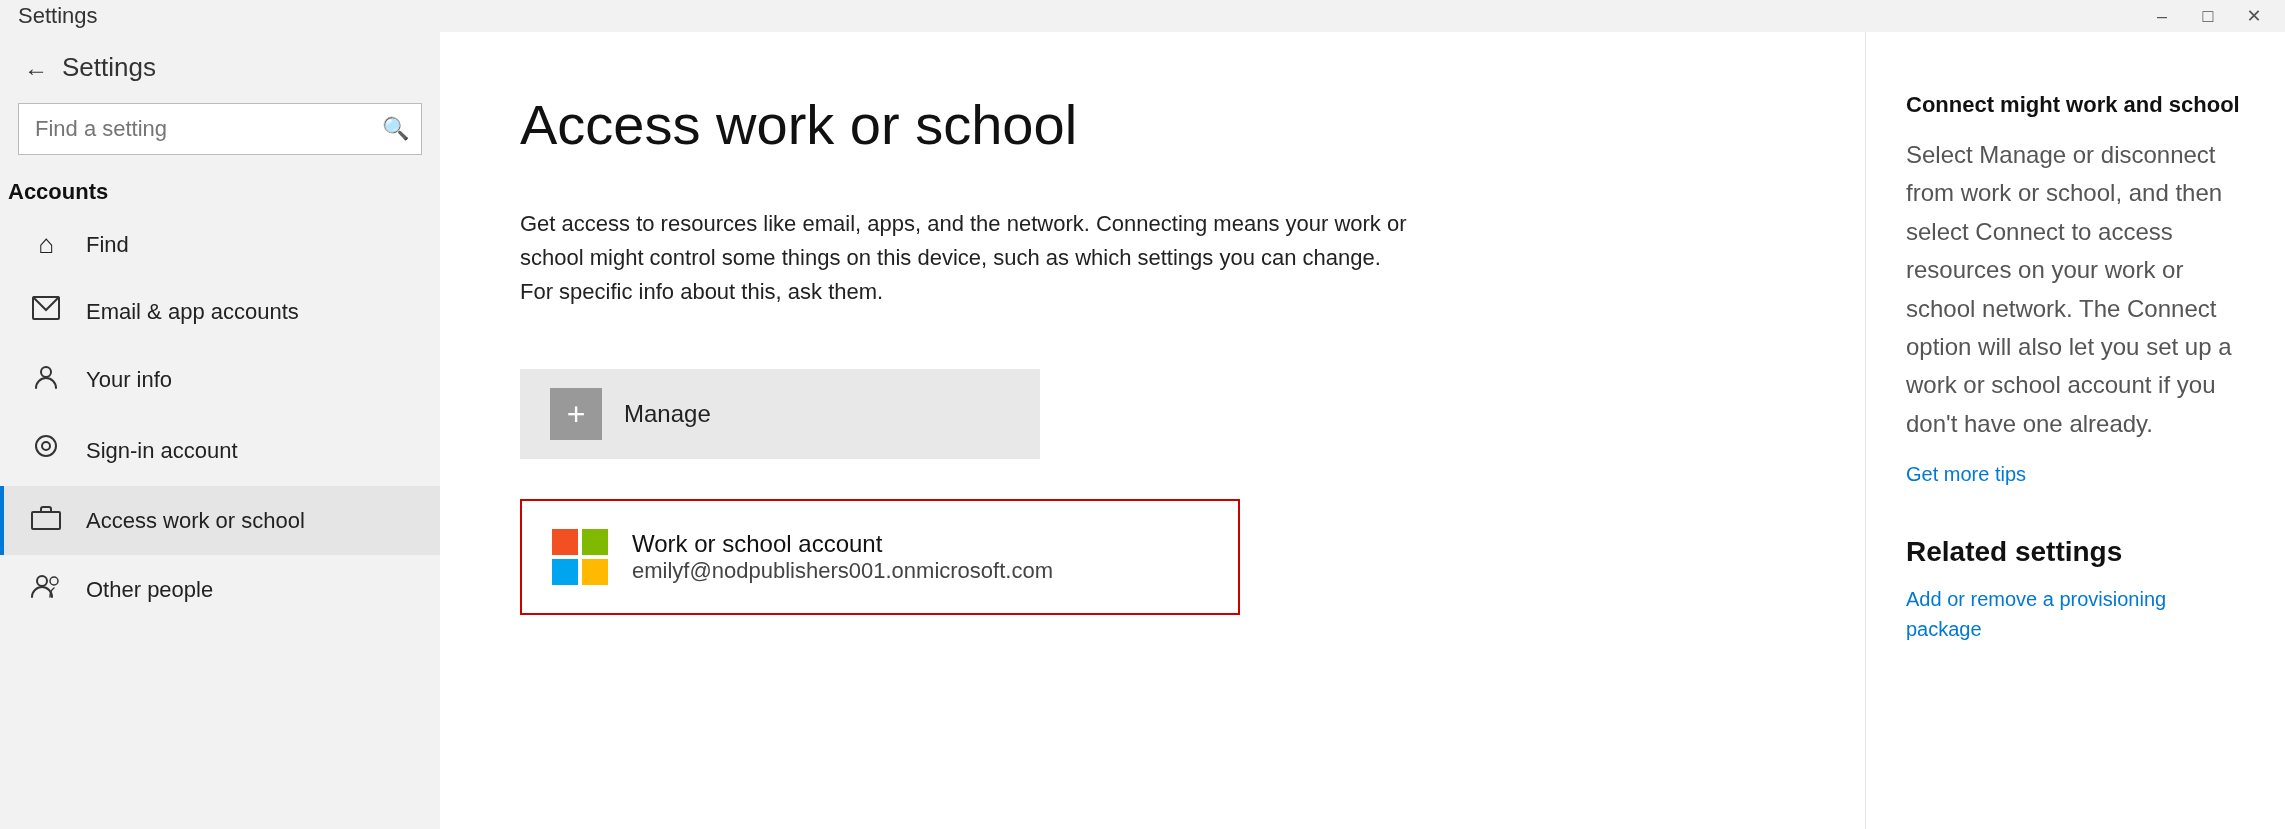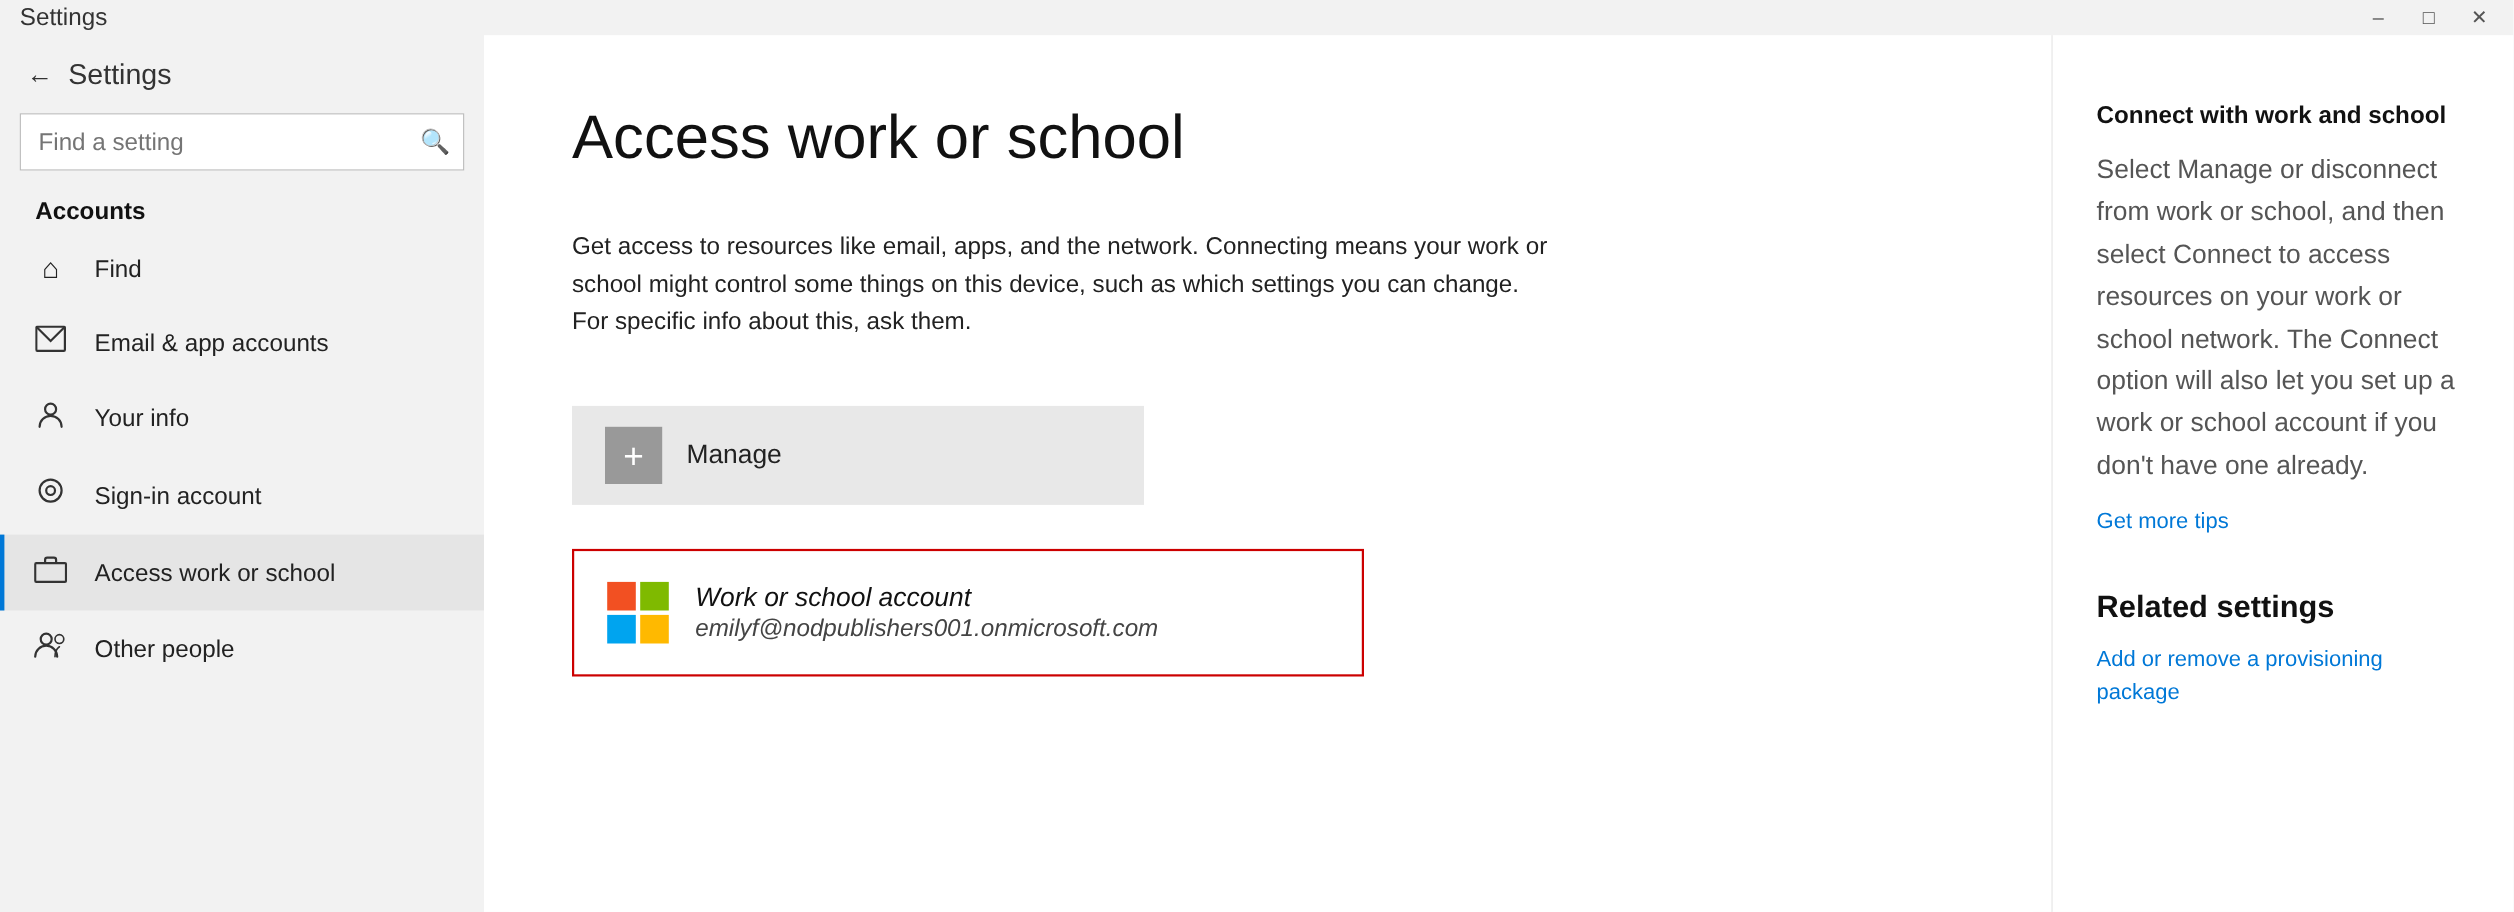--- a/index.html
+++ b/index.html
@@ -92,21 +92,21 @@
       align-items: center;
       justify-content: center;
       background: transparent;
       border: none;
       cursor: pointer;
       font-size: 22px;
       color: #555;
     }
 
     .sidebar-section-label {
-      padding: 10px 24px 6px 32px;
+      padding: 10px 24px 6px 8px;
       font-size: 22px;
       font-weight: 700;
       color: #111;
     }
 
     .sidebar-item {
       display: flex;
       align-items: center;
       gap: 22px;
       padding: 18px 24px;
@@ -198,21 +198,21 @@
       width: 56px;
       height: 56px;
       flex-shrink: 0;
     }
     .ms-logo-cell { width: 26px; height: 26px; }
     .ms-red { background: #f25022; }
     .ms-green { background: #7fba00; }
     .ms-blue { background: #00a4ef; }
     .ms-yellow { background: #ffb900; }
 
-    .account-info { display: flex; flex-direction: column; gap: 0; font-style: italic; }
+    .account-info { display: flex; flex-direction: column; gap: 0; }
     .account-name { font-size: 24px; color: #111; font-weight: 500; }
     .account-email { font-size: 22px; color: #444; }
 
     
     .right-panel {
       width: 420px;
       background: white;
       padding: 60px 40px 60px 40px;
       border-left: 1px solid #e5e5e5;
       flex-shrink: 0;
@@ -369,21 +369,21 @@
       <div class="account-info">
         <span class="account-name">Work or school account</span>
         <span class="account-email">emilyf@nodpublishers001.onmicrosoft.com</span>
       </div>
     </div>
 
   </div>
 
   <div class="right-panel">
 
-    <div class="right-section-title">Connect with work and school</div>
+    <div class="right-section-title">Connect might work and school</div>
     <p class="right-body-text">Select Manage or disconnect from work or school, and then select Connect to access resources on your work or school network. The Connect option will also let you set up a work or school account if you don't have one already.</p>
     <a class="right-link">Get more tips</a>
 
     <div class="related-settings-title">Related settings</div>
     <a class="related-link">Add or remove a provisioning package</a>
 
   </div>
 
 </div>
 

